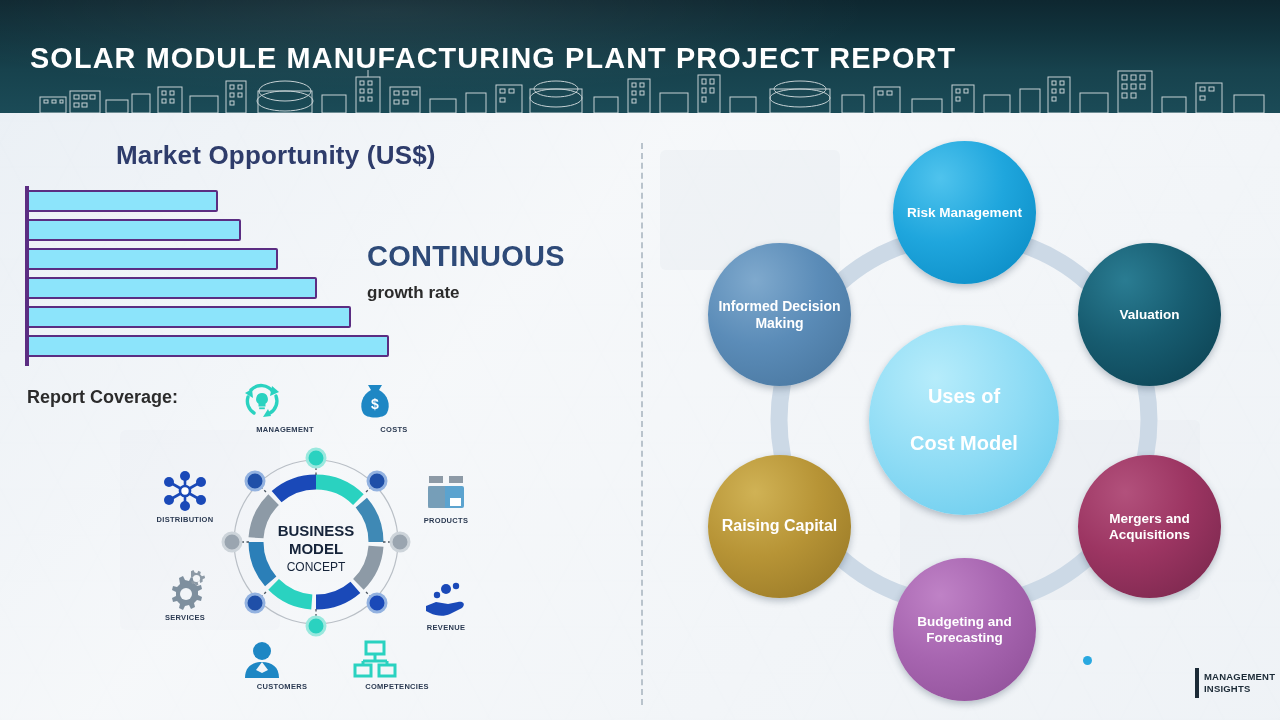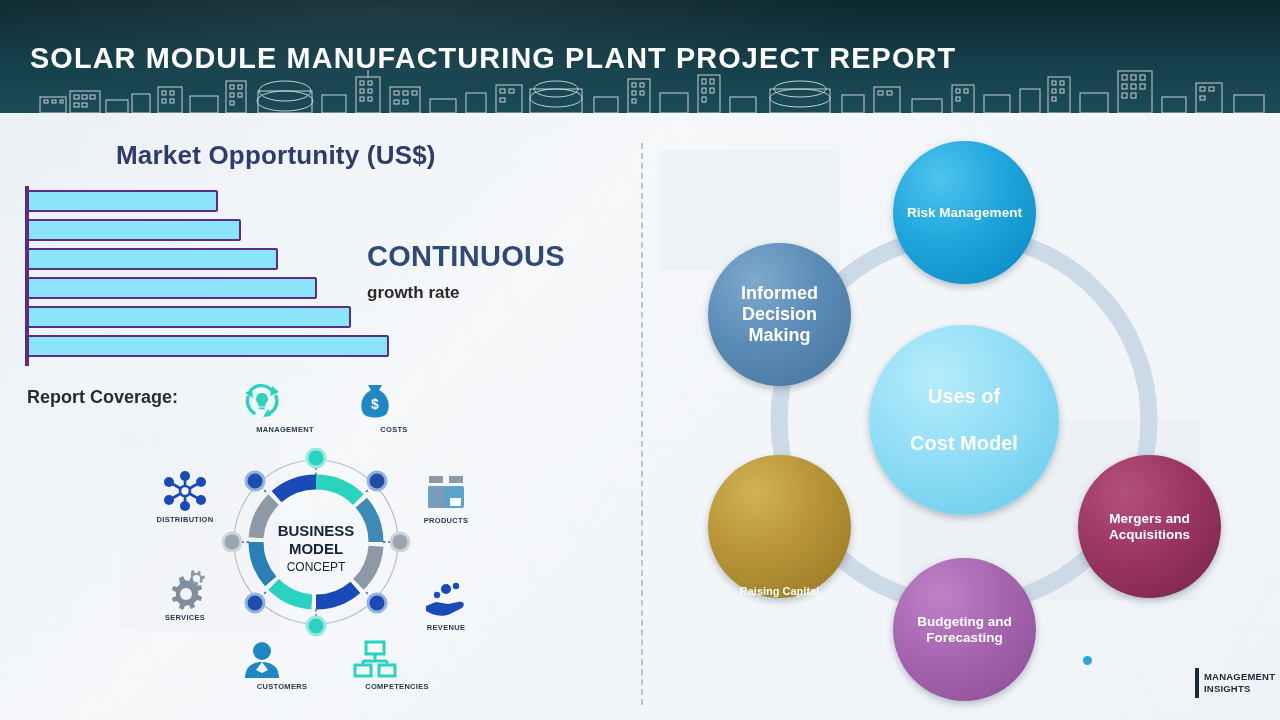--- a/index.html
+++ b/index.html
@@ -434,37 +434,41 @@
         <span>Uses of</span><br>
         <span>Cost Model</span>
       </span>
     </div>
 
     <div class="node" style="left:248px; top:28px; width:143px; height:143px; font-size:13.5px;
                 background:radial-gradient(circle at 33% 26%, #4fc3ed 0%, #1fa6dd 45%, #0d8fc8 85%, #0a7fb4 100%);">
       <span>Risk Management</span>
     </div>
 
+    <div class="node" style="left:433px; top:130px; width:143px; height:143px; font-size:13.5px;
+                background:radial-gradient(circle at 33% 26%, #2a7c92 0%, #175c70 45%, #0e4657 85%, #0b3c4b 100%);">
+      <span>Valuation</span>
+    </div>
 
     <div class="node" style="left:433px; top:342px; width:143px; height:143px; font-size:13.5px;
                 background:radial-gradient(circle at 33% 26%, #b2517c 0%, #9c3562 45%, #7f2950 85%, #6e2245 100%);">
       <span>Mergers and Acquisitions</span>
     </div>
 
     <div class="node" style="left:248px; top:445px; width:143px; height:143px; font-size:13.5px;
                 background:radial-gradient(circle at 33% 26%, #bf82c6 0%, #a765b0 45%, #93539c 85%, #85478e 100%);">
       <span>Budgeting and Forecasting</span>
     </div>
 
-    <div class="node" style="left:63px; top:342px; width:143px; height:143px; font-size:11px;
-                background:radial-gradient(circle at 33% 26%, #d0b255 0%, #b79436 45%, #9d7d29 85%, #8a6d22 100%);align-items:flex-end;">
+    <div class="node" style="left:63px; top:342px; width:143px; height:143px; font-size:16px;
+                background:radial-gradient(circle at 33% 26%, #d0b255 0%, #b79436 45%, #9d7d29 85%, #8a6d22 100%);">
       <span>Raising Capital</span>
     </div>
 
-    <div class="node" style="left:63px; top:130px; width:143px; height:143px; font-size:18px;
+    <div class="node" style="left:63px; top:130px; width:143px; height:143px; font-size:14px;
                 background:radial-gradient(circle at 33% 26%, #7fa9cd 0%, #5b8cb8 45%, #4b79a2 85%, #436e95 100%);">
       <span>Informed Decision Making</span>
     </div>
   </div>
 
   <div class="logo">
     <div class="logo-dot"></div>
     <div class="logo-bar"></div>
     <div class="logo-sub">
       <span>MANAGEMENT</span><br>

